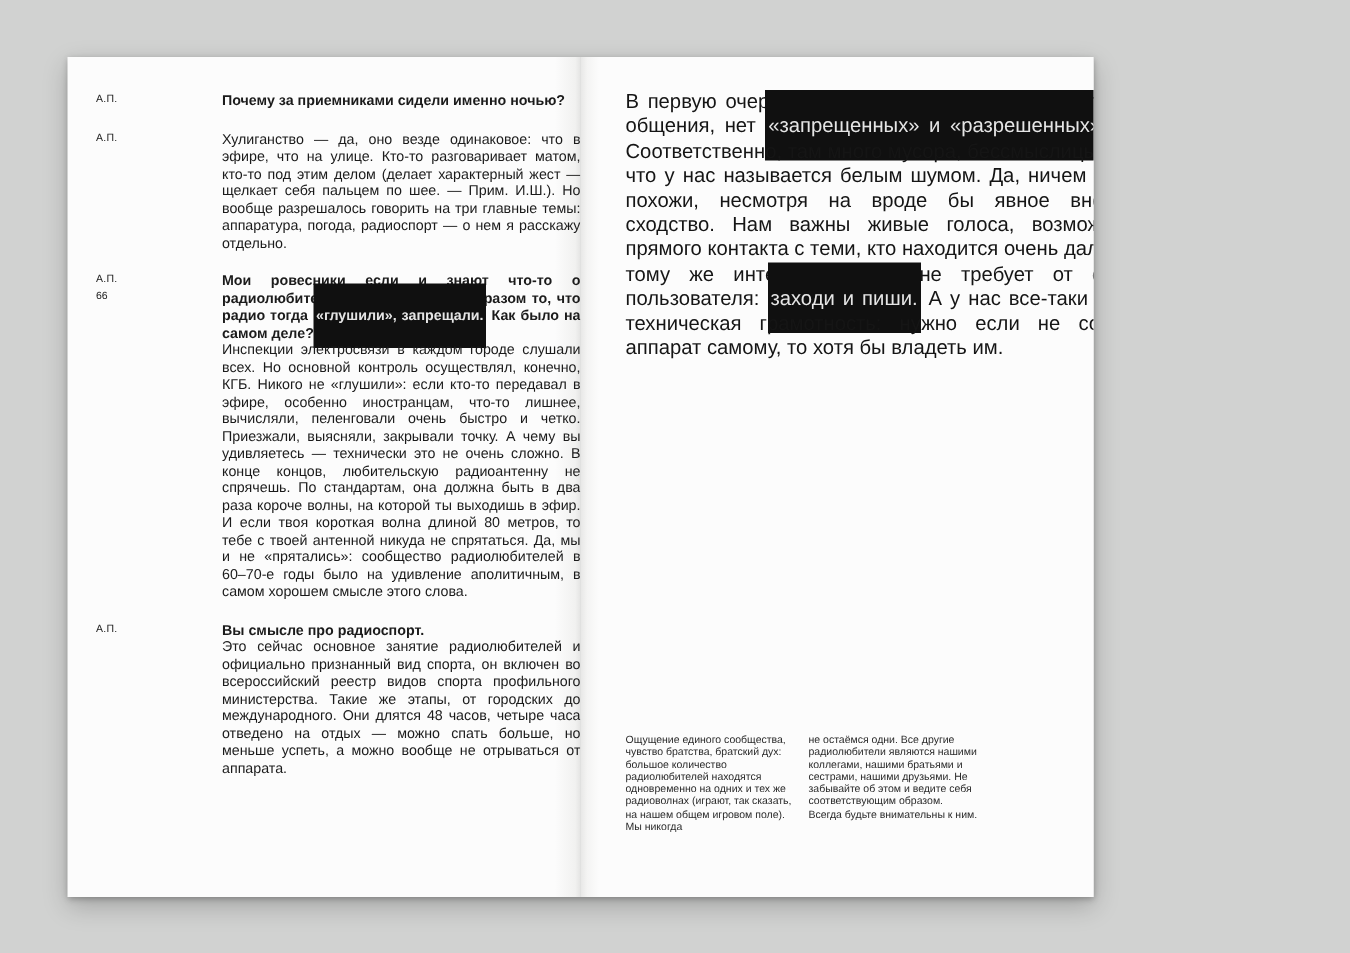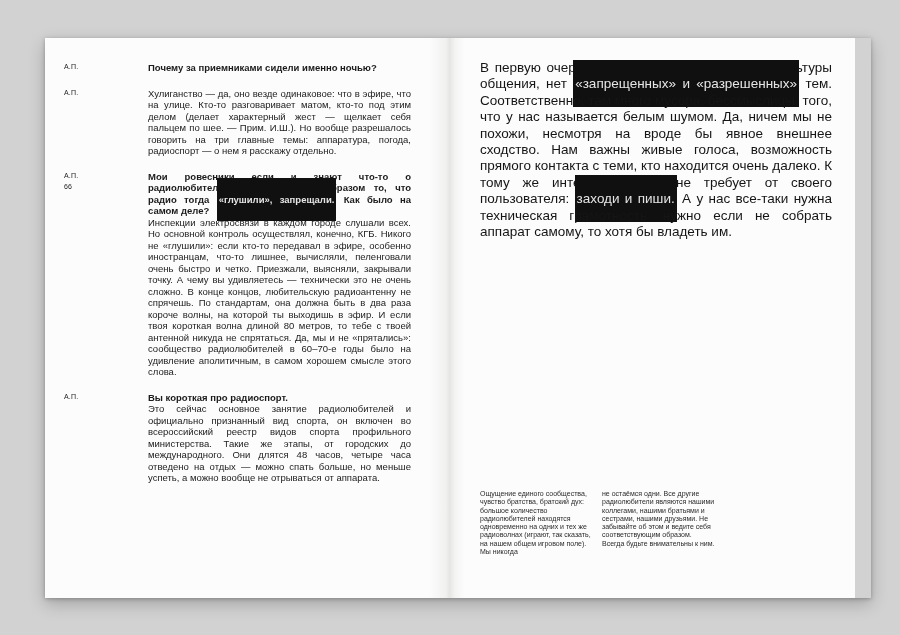--- a/index.html
+++ b/index.html
@@ -5,21 +5,21 @@
   html, body { margin: 0; padding: 0; }
   body {
     width: 900px; height: 635px;
     background: #d1d2d1;
     font-family: "Liberation Sans", sans-serif;
     position: relative;
     overflow: hidden;
   }
   .spread {
     position: absolute; left: 45px; top: 38px;
-    width: 826px; height: 560px;
+    width: 684px; height: 560px;
     display: flex;
     box-shadow: 0 6px 16px rgba(0,0,0,0.22), 0 1px 4px rgba(0,0,0,0.25);
   }
   .page {
     width: 405px; height: 560px;
     position: relative; box-sizing: border-box;
     overflow: hidden;
   }
   .page-left {
     background: linear-gradient(to right, #fcfcfc 0%, #fcfcfc 95%, #f1f1f0 99%, #e4e4e3 100%);
@@ -90,21 +90,21 @@
           <div class="text-col">
             <p class="question"><span>Мои ровесники если и знают что-то о радиолюбительстве, то главным образом то, что радио тогда </span><span class="hl">«глушили», запрещали.</span><span> Как было на самом деле?</span></p>
             <p class="answer"><span>Инспекции электросвязи в каждом городе слушали всех. Но основной контроль осуществлял, конечно, КГБ. Никого не «глушили»: если кто-то передавал в эфире, особенно иностранцам, что-то лишнее, вычисляли, пеленговали очень быстро и четко. Приезжали, выясняли, закрывали точку. А чему вы удивляетесь — технически это не очень сложно. В конце концов, любительскую радиоантенну не спрячешь. По стандартам, она должна быть в два раза короче волны, на которой ты выходишь в эфир. И если твоя короткая волна длиной 80 метров, то тебе с твоей антенной никуда не спрятаться. Да, мы и не «прятались»: сообщество радиолюбителей в 60–70-е годы было на удивление аполитичным, в самом хорошем смысле этого слова.</span></p>
           </div>
         </div>
         <div class="entry">
           <div class="margin-col">
             <div class="speaker">А.П.</div>
           </div>
           <div class="text-col">
-            <p class="question"><span>Вы короткая про радиоспорт.</span></p>
+            <p class="question"><span>Вы смысле про радиоспорт.</span></p>
             <p class="answer"><span>Это сейчас основное занятие радиолюбителей и официально признанный вид спорта, он включен во всероссийский реестр видов спорта профильного министерства. Такие же этапы, от городских до международного. Они длятся 48 часов, четыре часа отведено на отдых — можно спать больше, но меньше успеть, а можно вообще не отрываться от аппарата.</span></p>
           </div>
         </div>
       </div>
   </div>
   <div class="page page-right">
     <div class="right-content">
       <p class="right-body" id="right-body"><span>В первую очередь — в интернете нет этики, культуры общения, нет </span><span class="hl">«запрещенных» и «разрешенных»</span><span> тем. Соответственно, там много мусора, бессмыслицы, того, что у нас называется белым шумом. Да, ничем мы не похожи, несмотря на вроде бы явное внешнее сходство. Нам важны живые голоса, возможность прямого контакта с теми, кто находится очень далеко. К тому же интернет ничего не требует от своего пользователя: </span><span class="hl">заходи и пиши.</span><span> А у нас все-таки нужна техническая грамотность: нужно если не собрать аппарат самому, то хотя бы владеть им.</span></p>
     </div>
     <div class="footnotes">

